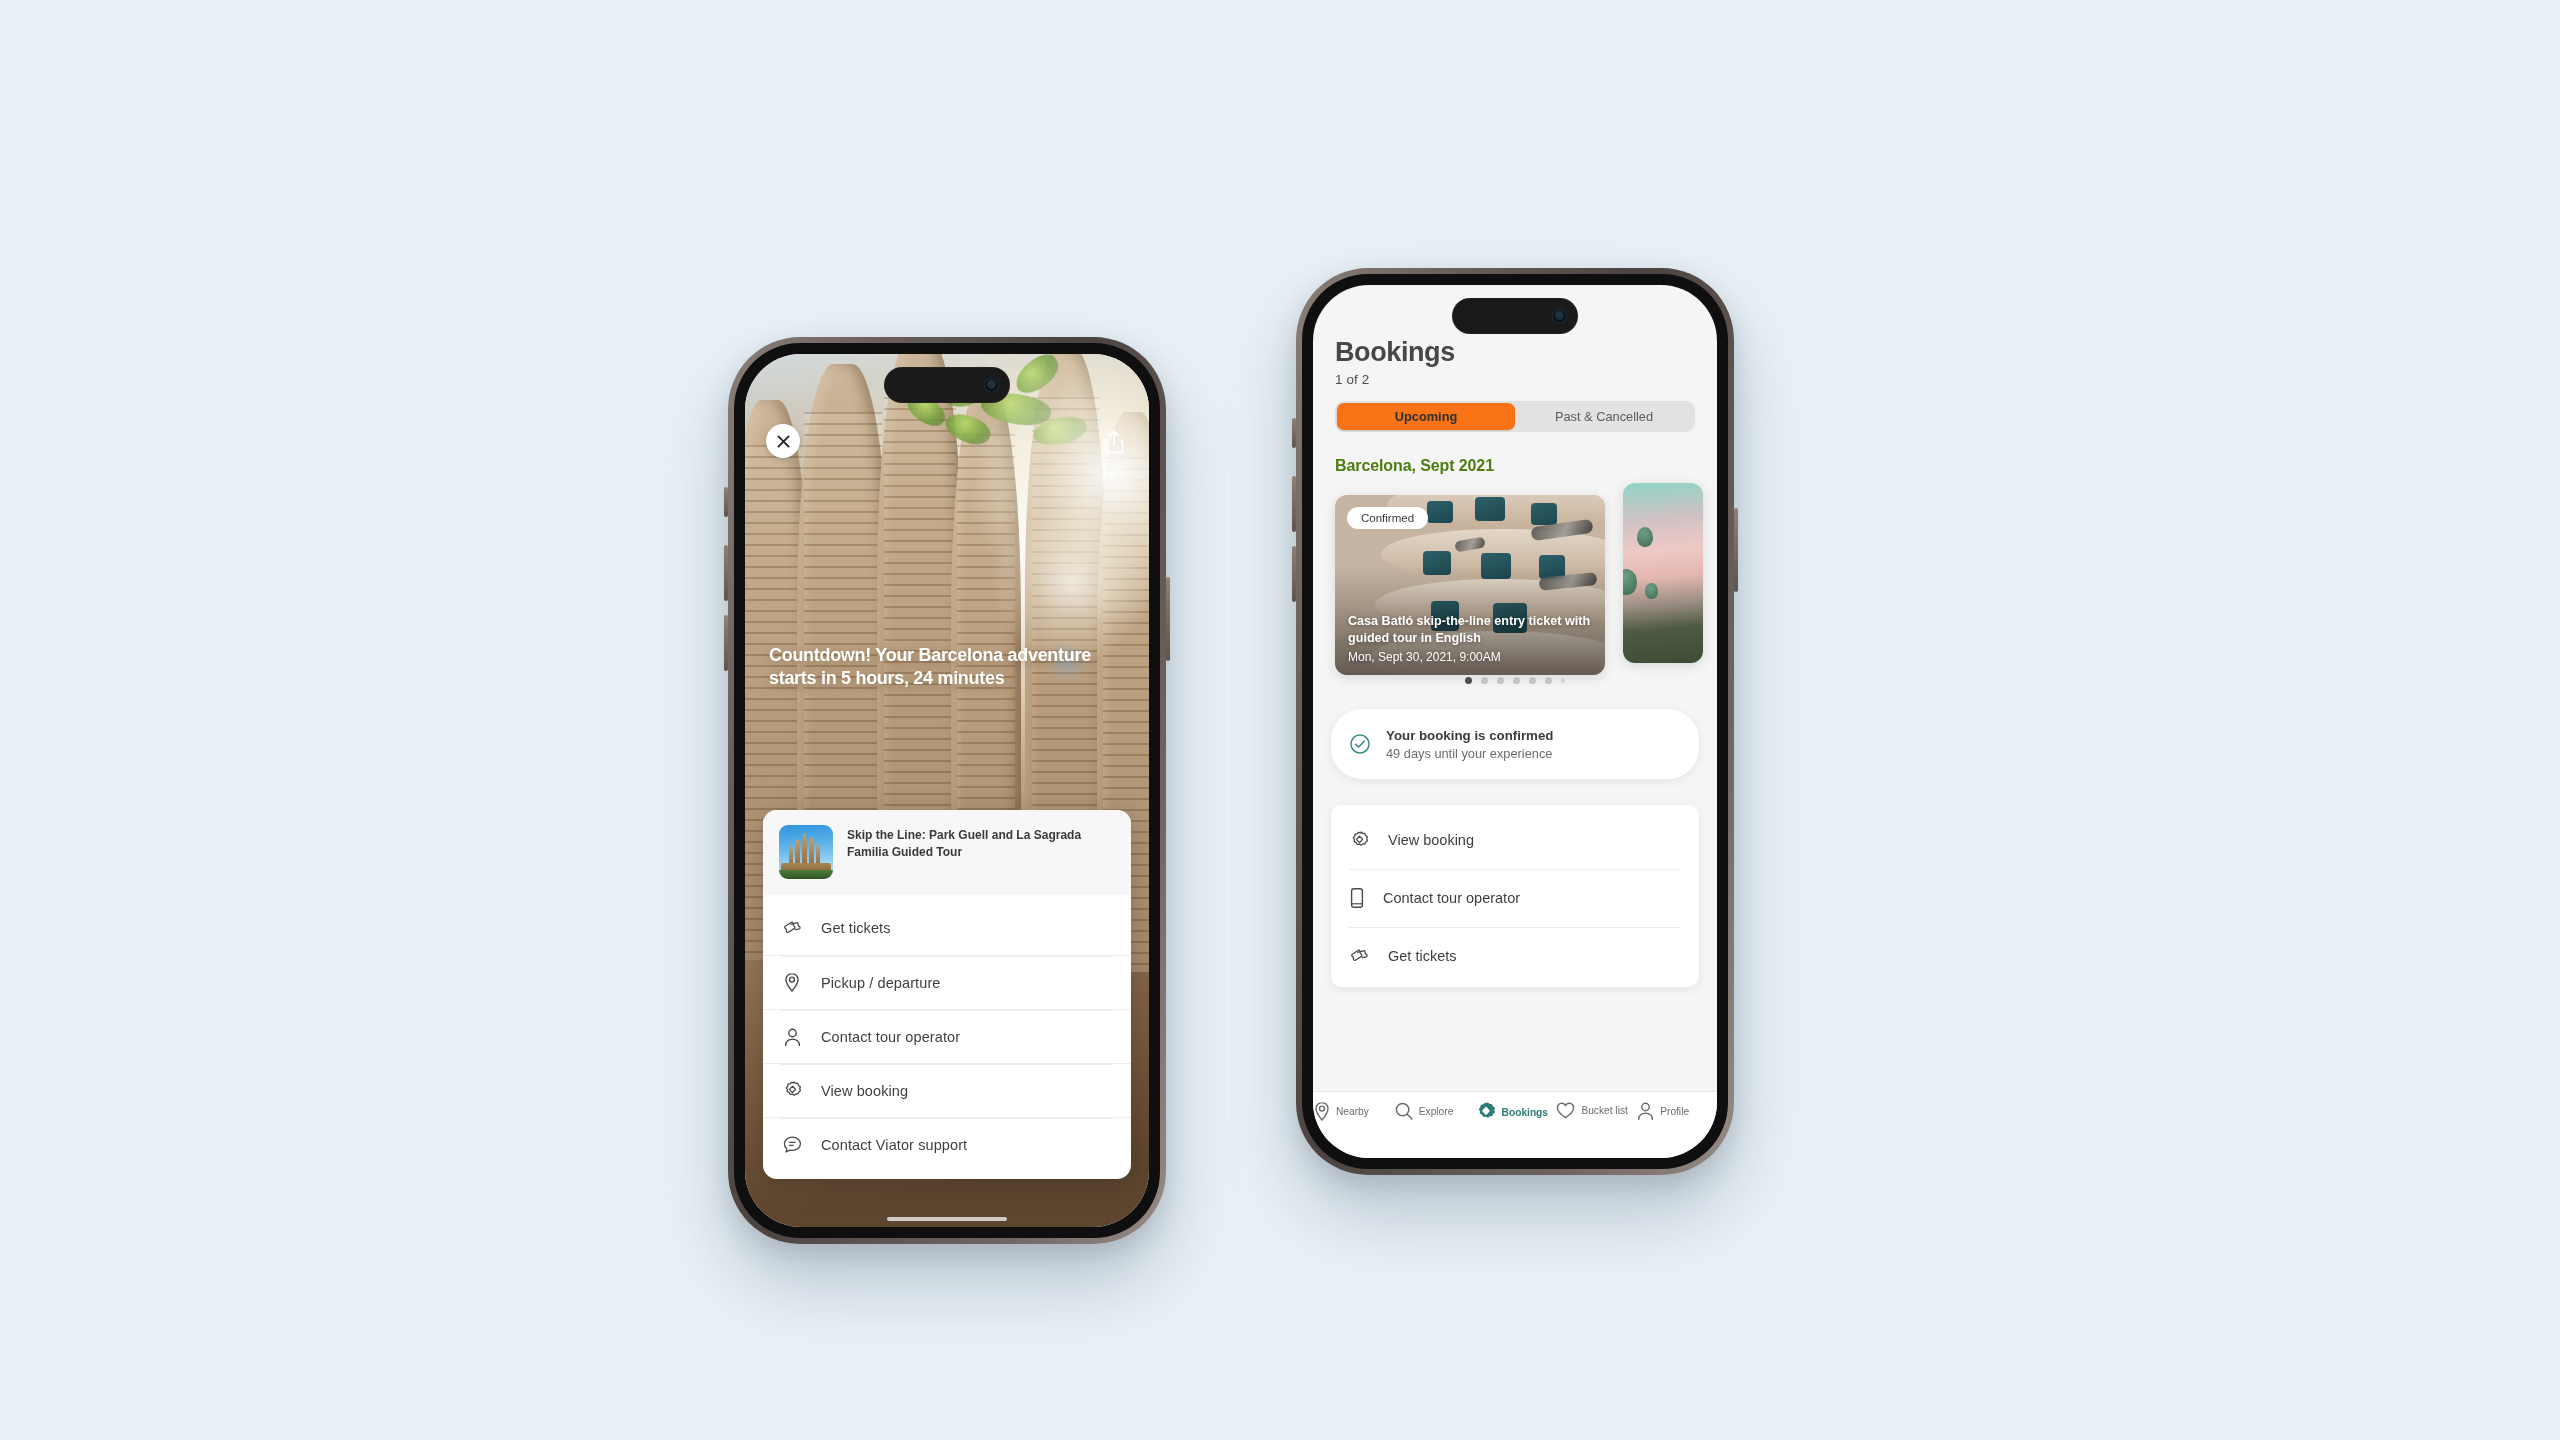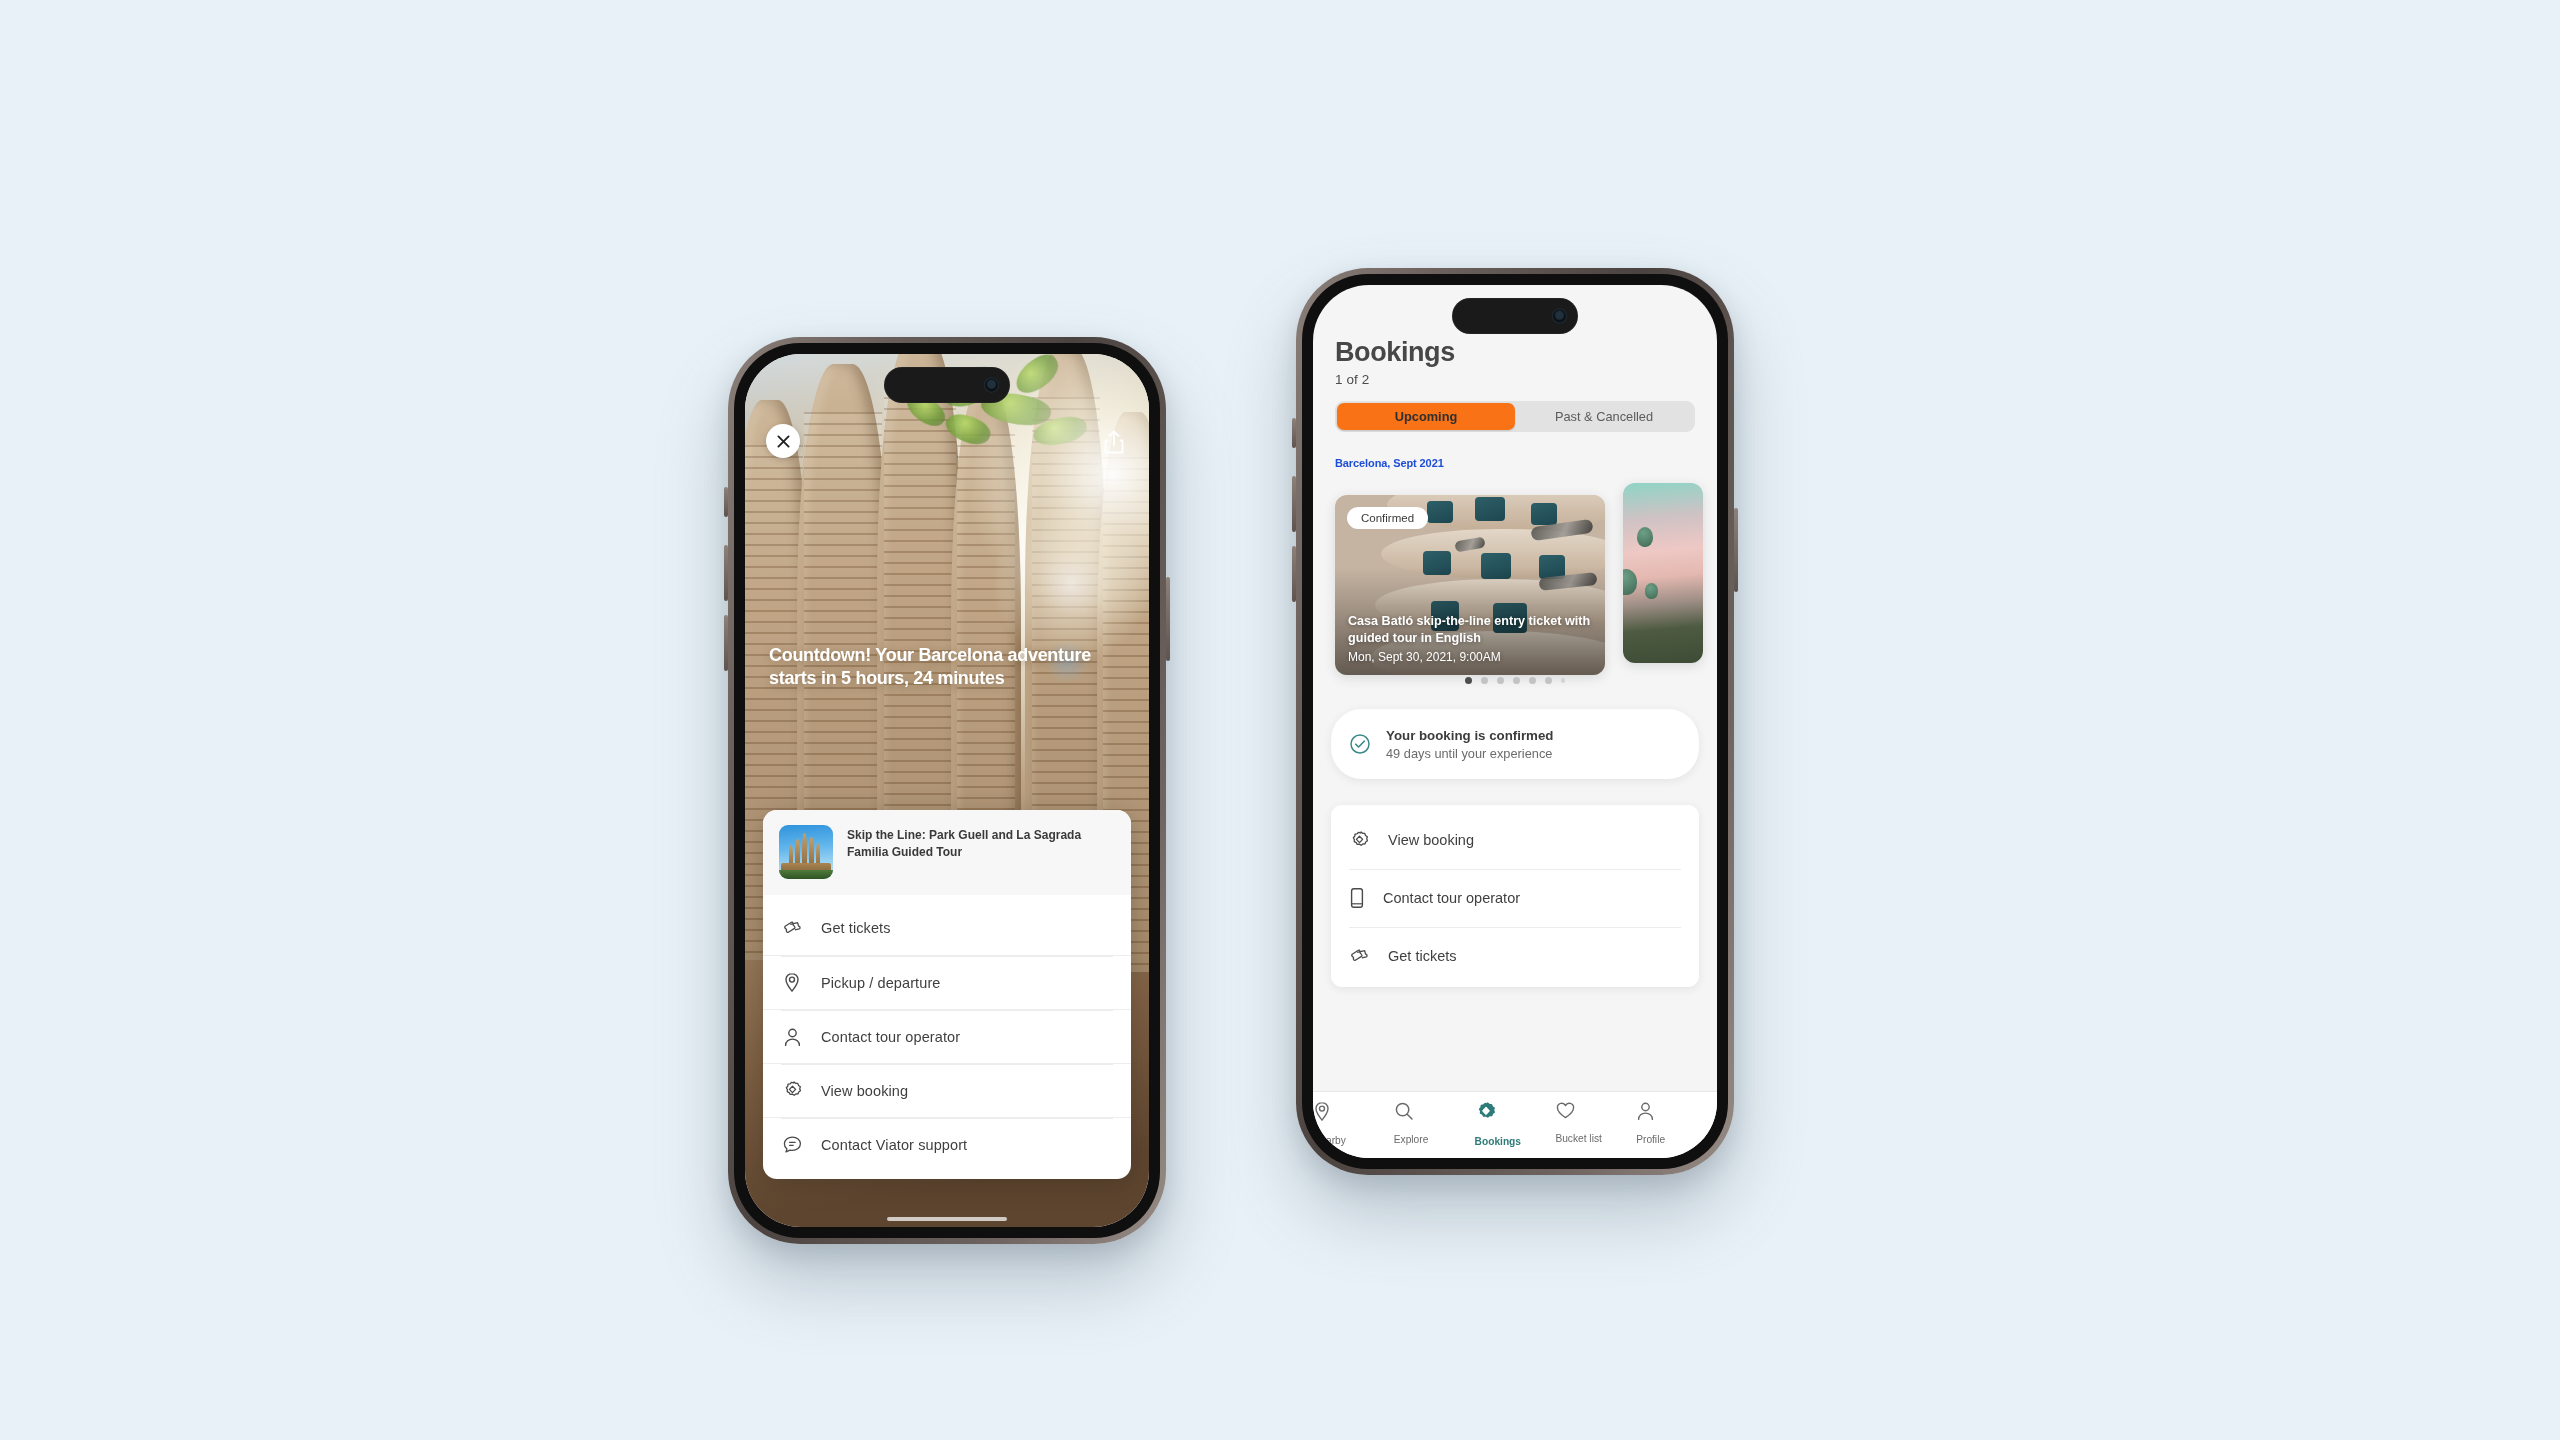--- a/index.html
+++ b/index.html
@@ -141,21 +141,21 @@
   .r-title { font-size:27px; font-weight:800; color:#474747; letter-spacing:-.4px; }
   .r-sub { font-size:13.5px; color:#4c4c4c; margin-top:4px; letter-spacing:.1px; }
 
   .segctl {
     margin-top:14px; height:31px; border-radius:9px; background:#e2e2e2;
     display:flex; padding:2px; position:relative;
   }
   .seg { flex:1; display:flex; align-items:center; justify-content:center; font-size:12.8px; border-radius:7px; color:#5b5b5b; }
   .seg.active { background:#f97316; color:#2f2f2f; font-weight:700; box-shadow:0 1px 2px rgba(0,0,0,.13); }
 
-  .r-sec-title { position:absolute; top:172px; left:22px; font-size:11px; font-weight:800; color:#1d4ed8; letter-spacing:-.1px; z-index:10; }
+  .r-sec-title { position:absolute; top:172px; left:22px; font-size:16px; font-weight:800; color:#4d7c0f; letter-spacing:-.1px; z-index:10; }
 
   .carousel { position:absolute; top:198px; left:0; right:0; height:190px; z-index:9; }
   .bcard {
     position:absolute; left:22px; top:12px; width:270px; height:180px;
     border-radius:12px; overflow:hidden;
     box-shadow:0 3px 12px rgba(40,50,60,.14);
   }
   .bcard-bg {
     position:absolute; inset:0;
     background:
@@ -199,21 +199,21 @@
   #actions-card { top:520px; padding:6px 0 2px 0; }
   .arow { display:flex; align-items:center; gap:18px; height:58px; padding:0 18px; position:relative; }
   .arow:not(:first-child)::before{ content:""; position:absolute; left:18px; right:18px; top:0; height:1px; background:#ececec; }
   .arow .al { font-size:14.5px; color:#3f3f3f; }
 
   .tabbar {
     position:absolute; left:0; right:0; bottom:0; height:66px; background:#fff;
     display:flex; align-items:flex-start; padding-top:9px; z-index:20;
     box-shadow:0 -1px 0 rgba(0,0,0,.055);
   }
-  .tab { flex:1; display:flex; flex-direction:column; align-items:flex-start; gap:13px; }
+  .tab { flex:1; display:flex; flex-direction:row; align-items:center; gap:5px; }
   .tab .tl { font-size:10.2px; color:#6a6a6a; }
   .tab.active .tl { color:#2d7b78; font-weight:700; }
   .home-ind { position:absolute; bottom:6px; left:50%; transform:translateX(-50%); width:120px; height:4px; border-radius:3px; background:#c9c9c9; z-index:21; }
 
   svg { display:block; }
 </style>
 </head>
 <body>
 
 <div class="stage">

